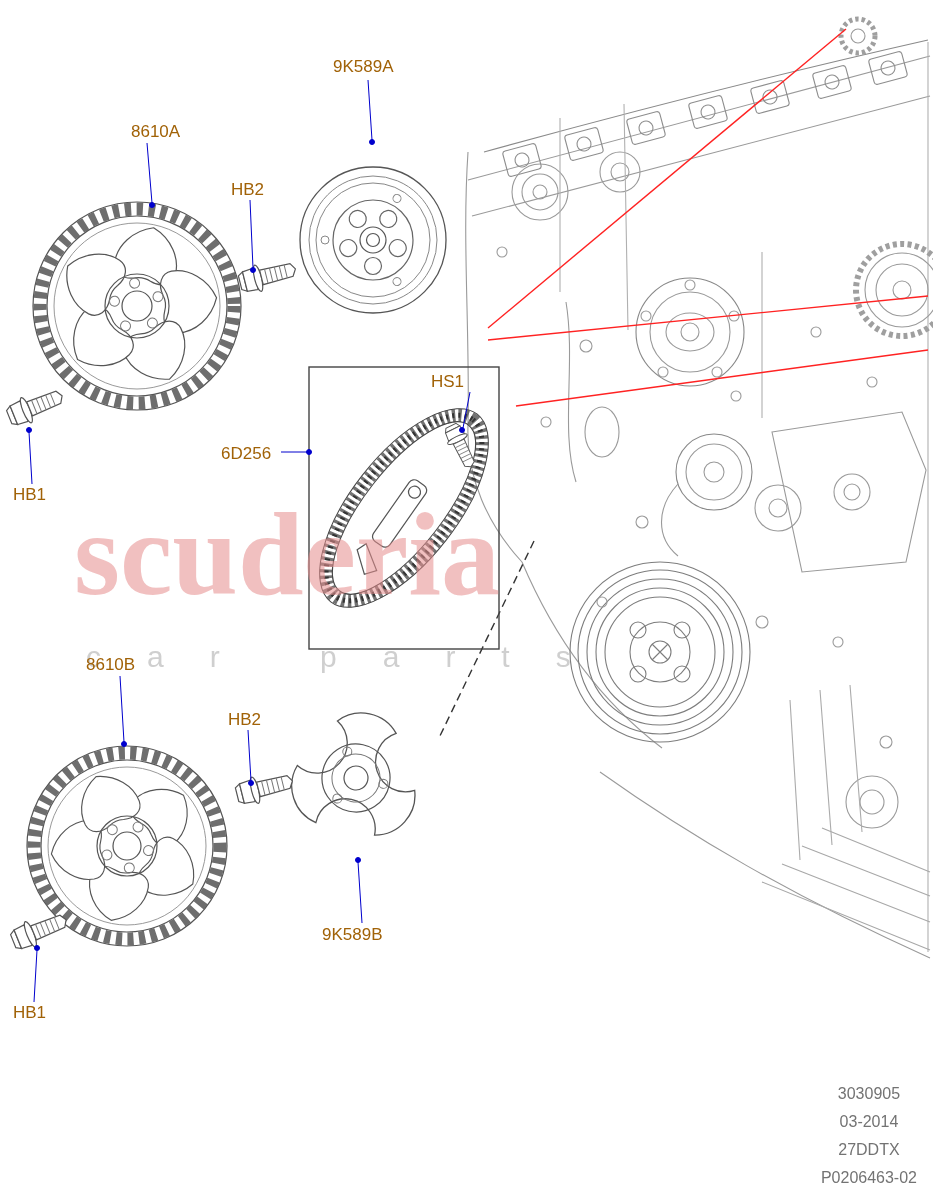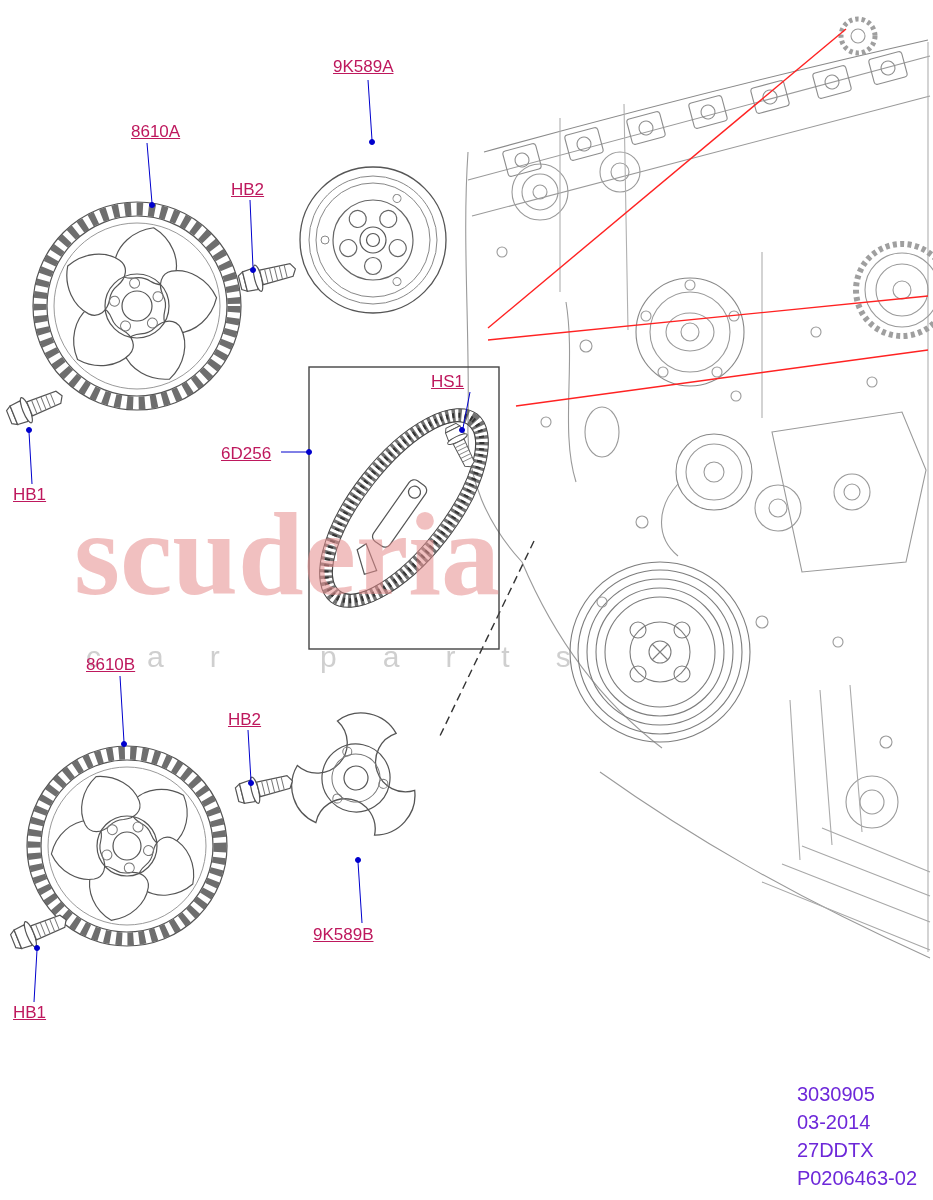--- a/index.html
+++ b/index.html
@@ -10,26 +10,26 @@
     position:absolute; left:74px; top:496px; z-index:2;
     font-size:118px; font-weight:bold; line-height:1;
     color:rgba(230,140,140,0.55); pointer-events:none; white-space:nowrap;font-family:Liberation Serif, serif;
   }
   .watermark-sub {
     position:absolute; left:86px; top:640px; z-index:2;
     font-size:30px; letter-spacing:46px; color:rgba(160,160,160,0.5);
     pointer-events:none; white-space:nowrap;
   }
   .callout {
-    position:absolute; z-index:3; color:#be185d; font-size:17px;
-    white-space:nowrap; cursor:pointer;text-decoration:underline;
+    position:absolute; z-index:3; color:#a16207; font-size:17px;
+    white-space:nowrap; cursor:pointer;
   }
   .footer {
     position:absolute; right:16px; bottom:8px; z-index:3;
-    text-align:left; font-size:20px; color:#6d28d9; line-height:28px;
+    text-align:center; font-size:16px; color:#737373; line-height:28px;
   }
 </style>
 </head>
 <body>
 
 <div class="stage">
 
   <svg class="art" width="933" height="1200" viewBox="0 0 933 1200">
     <defs>
       <path id="cutout" d="M0,-80 C20,-73 32,-55 31,-38 C30,-27 19,-23 8,-27 C3,-29 -3,-29 -8,-27 C-19,-23 -30,-27 -31,-38 C-32,-55 -20,-73 0,-80 Z"></path>
@@ -306,21 +306,21 @@
   <div class="watermark-sub">car parts</div>
 
   <div class="callout" style="left:333px;top:57px">9K589A</div>
   <div class="callout" style="left:131px;top:122px">8610A</div>
   <div class="callout" style="left:231px;top:180px">HB2</div>
   <div class="callout" style="left:431px;top:372px">HS1</div>
   <div class="callout" style="left:221px;top:444px">6D256</div>
   <div class="callout" style="left:13px;top:485px">HB1</div>
   <div class="callout" style="left:86px;top:655px">8610B</div>
   <div class="callout" style="left:228px;top:710px">HB2</div>
-  <div class="callout" style="left:313px;top:925px">9K589B</div>
+  <div class="callout" style="left:322px;top:925px">9K589B</div>
   <div class="callout" style="left:13px;top:1003px">HB1</div>
 
   <div class="footer">
     <div>3030905</div>
     <div>03-2014</div>
     <div>27DDTX</div>
     <div>P0206463-02</div>
   </div>
 
 </div>

